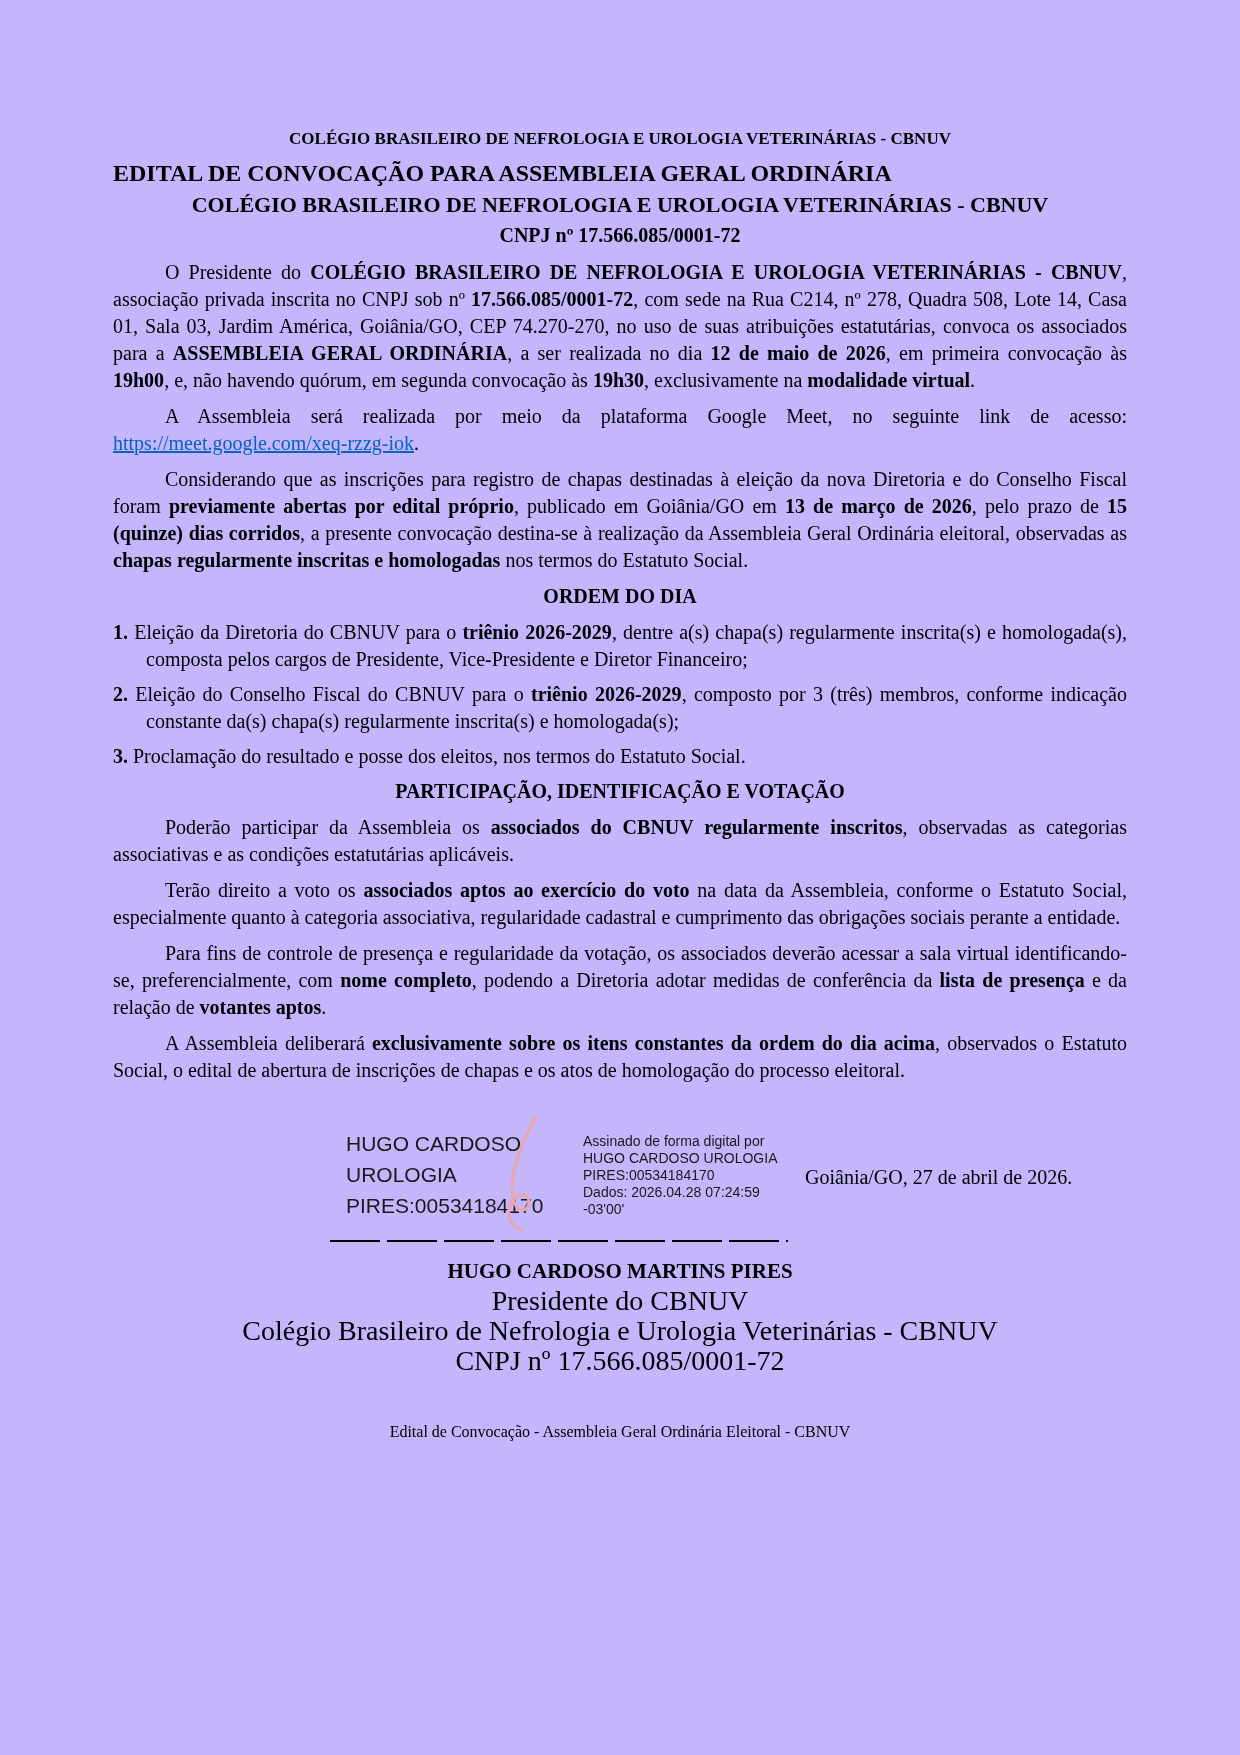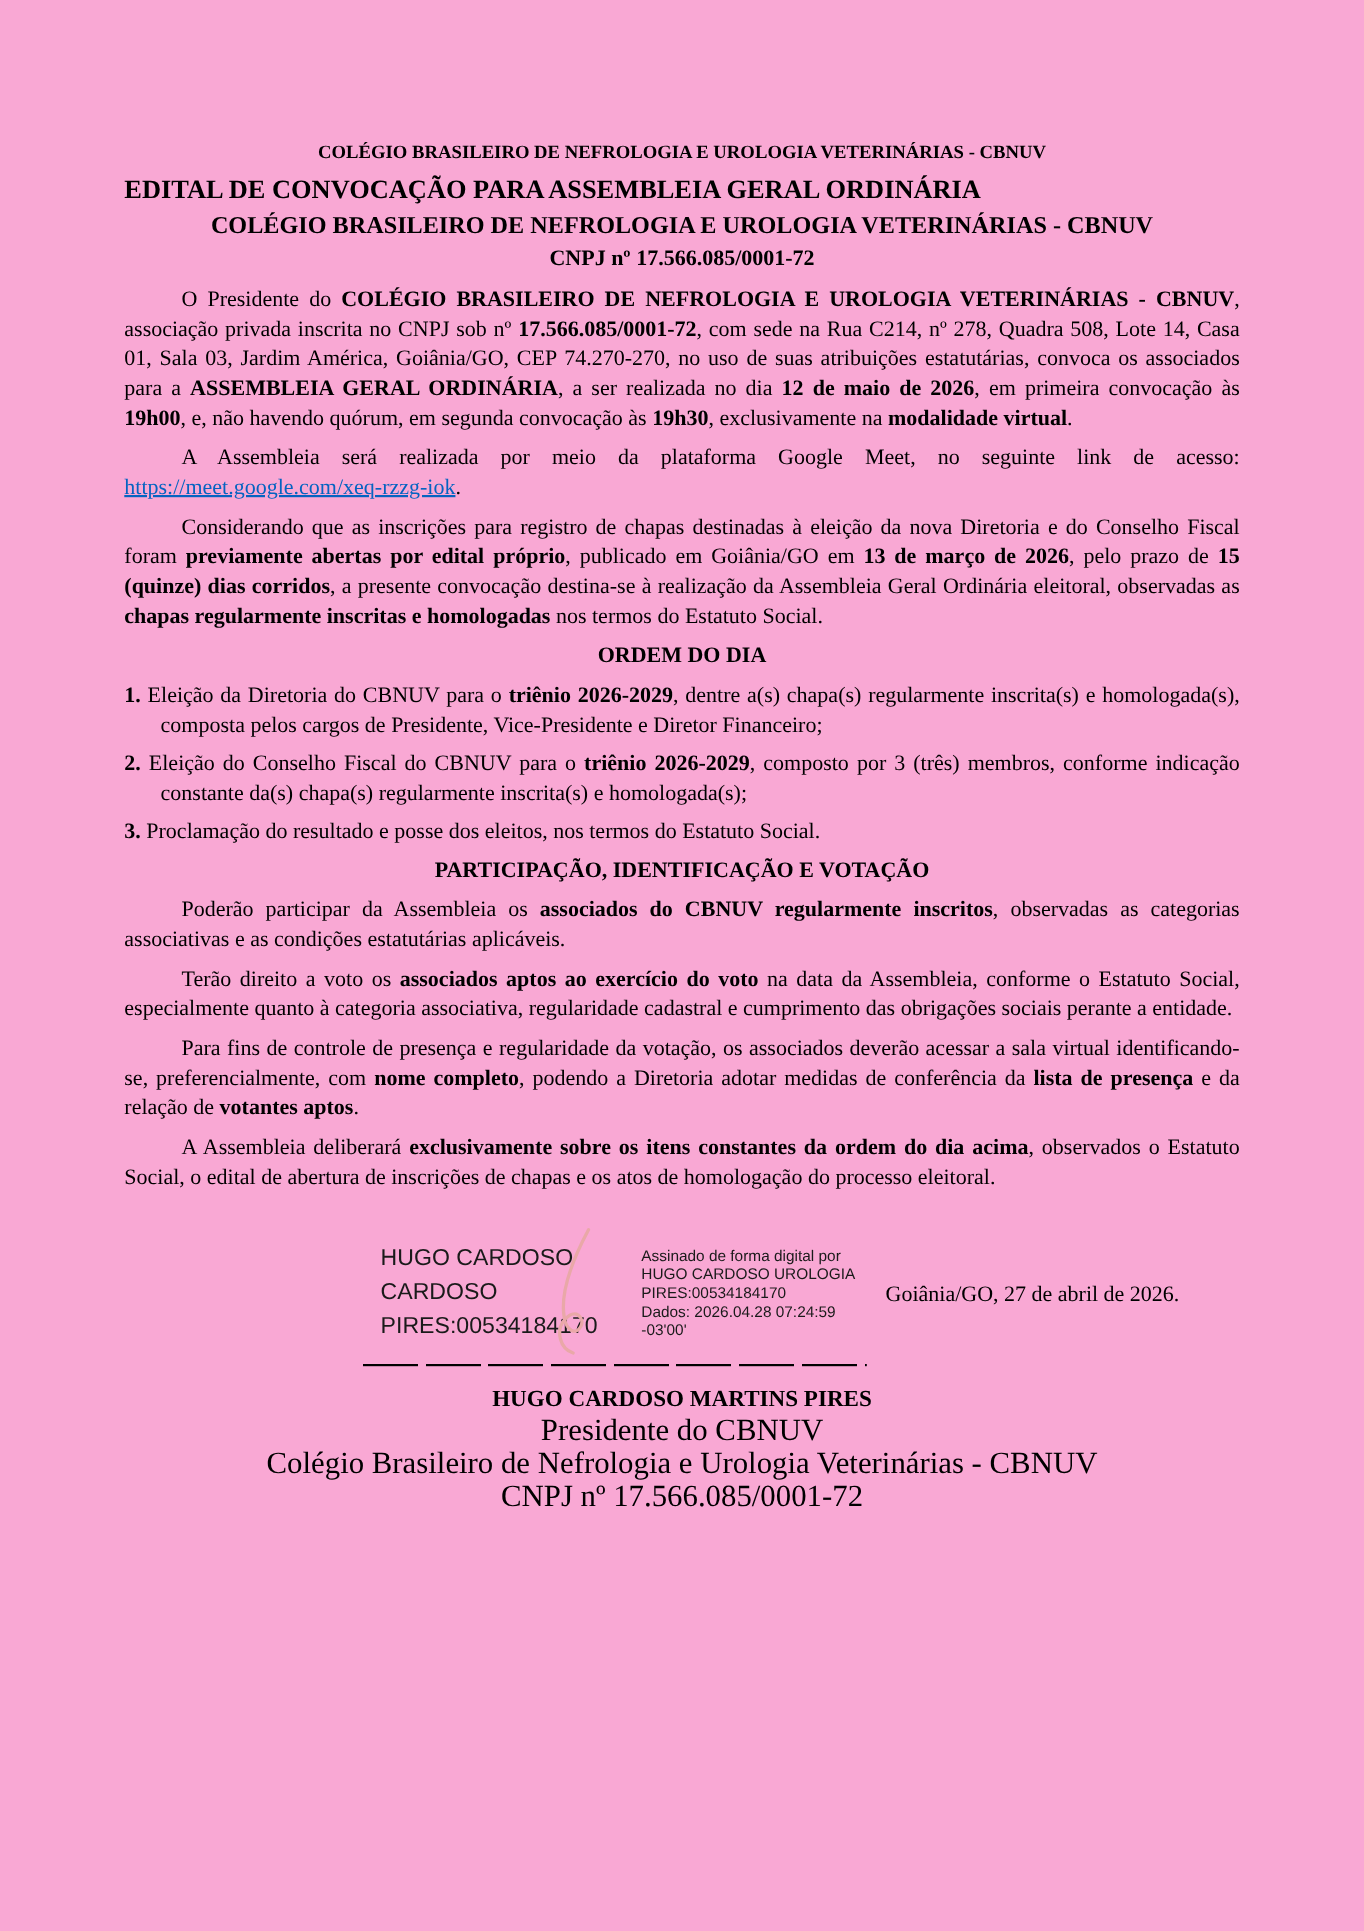--- a/index.html
+++ b/index.html
@@ -1,21 +1,21 @@
 <!DOCTYPE html>
 <html lang="pt-BR"><head>
 <meta charset="utf-8">
 <style>
   html,body{margin:0;padding:0;background:#ffffff;}
   .page{
     position:relative;
     width:1240px;height:1755px;
     box-sizing:border-box;
     padding:128px 113px 0 113px;
-    background:#f9a8d4;
+    background:#c4b5fd;
     color:#000;
     font-family:"Liberation Serif","DejaVu Serif",serif;
     overflow:hidden;
   }
   .small-header{text-align:center;font-weight:bold;font-size:17px;line-height:22px;margin-bottom:8px;}
   .title{text-align:left;font-weight:bold;font-size:24px;line-height:31px;}
   .subtitle{text-align:center;font-weight:bold;font-size:22px;line-height:31px;}
   .cnpj-line{text-align:center;font-weight:bold;font-size:20px;line-height:31px;margin-bottom:8px;}
 
   .para{font-size:20px;line-height:27px;text-align:justify;text-indent:52px;margin:0 0 9px 0;}
@@ -63,21 +63,21 @@
       <div class="heading"><span class="b">PARTICIPAÇÃO, IDENTIFICAÇÃO E VOTAÇÃO</span></div>
       <p class="para"><span class="">Poderão participar da Assembleia os </span><span class="b">associados do CBNUV regularmente inscritos</span><span class="">, observadas as categorias associativas e as condições estatutárias aplicáveis.</span></p>
       <p class="para"><span class="">Terão direito a voto os </span><span class="b">associados aptos ao exercício do voto</span><span class=""> na data da Assembleia, conforme o Estatuto Social, especialmente quanto à categoria associativa, regularidade cadastral e cumprimento das obrigações sociais perante a entidade.</span></p>
       <p class="para"><span class="">Para fins de controle de presença e regularidade da votação, os associados deverão acessar a sala virtual identificando-se, preferencialmente, com </span><span class="b">nome completo</span><span class="">, podendo a Diretoria adotar medidas de conferência da </span><span class="b">lista de presença</span><span class=""> e da relação de </span><span class="b">votantes aptos</span><span class="">.</span></p>
       <p class="para"><span class="">A Assembleia deliberará </span><span class="b">exclusivamente sobre os itens constantes da ordem do dia acima</span><span class="">, observados o Estatuto Social, o edital de abertura de inscrições de chapas e os atos de homologação do processo eleitoral.</span></p>
     </div>
 
   <div class="sig-row">
     <div class="stamp">
         <div>HUGO CARDOSO</div>
-        <div>CARDOSO</div>
+        <div>UROLOGIA</div>
         <div>PIRES:00534184170</div>
       </div>
     <svg class="flourish" viewBox="0 0 60 120" xmlns="http://www.w3.org/2000/svg">
       <path d="M38 4 C22 34 12 62 16 84 C18 96 27 100 31 92 C35 84 26 74 16 86 C8 96 12 112 24 116" fill="none" stroke="#E9A8A8" stroke-width="3" stroke-linecap="round"></path>
     </svg>
     <div class="stamp-details">
         <div>Assinado de forma digital por</div>
         <div>HUGO CARDOSO UROLOGIA</div>
         <div>PIRES:00534184170</div>
         <div>Dados: 2026.04.28 07:24:59</div>
@@ -86,13 +86,14 @@
     <div class="dateline">Goiânia/GO, 27 de abril de 2026.</div>
   </div>
 
   <div class="sig-rule"></div>
 
   <div class="signer-name">HUGO CARDOSO MARTINS PIRES</div>
   <div class="signer-line">Presidente do CBNUV</div>
   <div class="signer-line">Colégio Brasileiro de Nefrologia e Urologia Veterinárias - CBNUV</div>
   <div class="signer-line">CNPJ nº 17.566.085/0001-72</div>
 
+  <div class="page-footer">Edital de Convocação - Assembleia Geral Ordinária Eleitoral - CBNUV</div>
 </div>
 
 </body></html>

